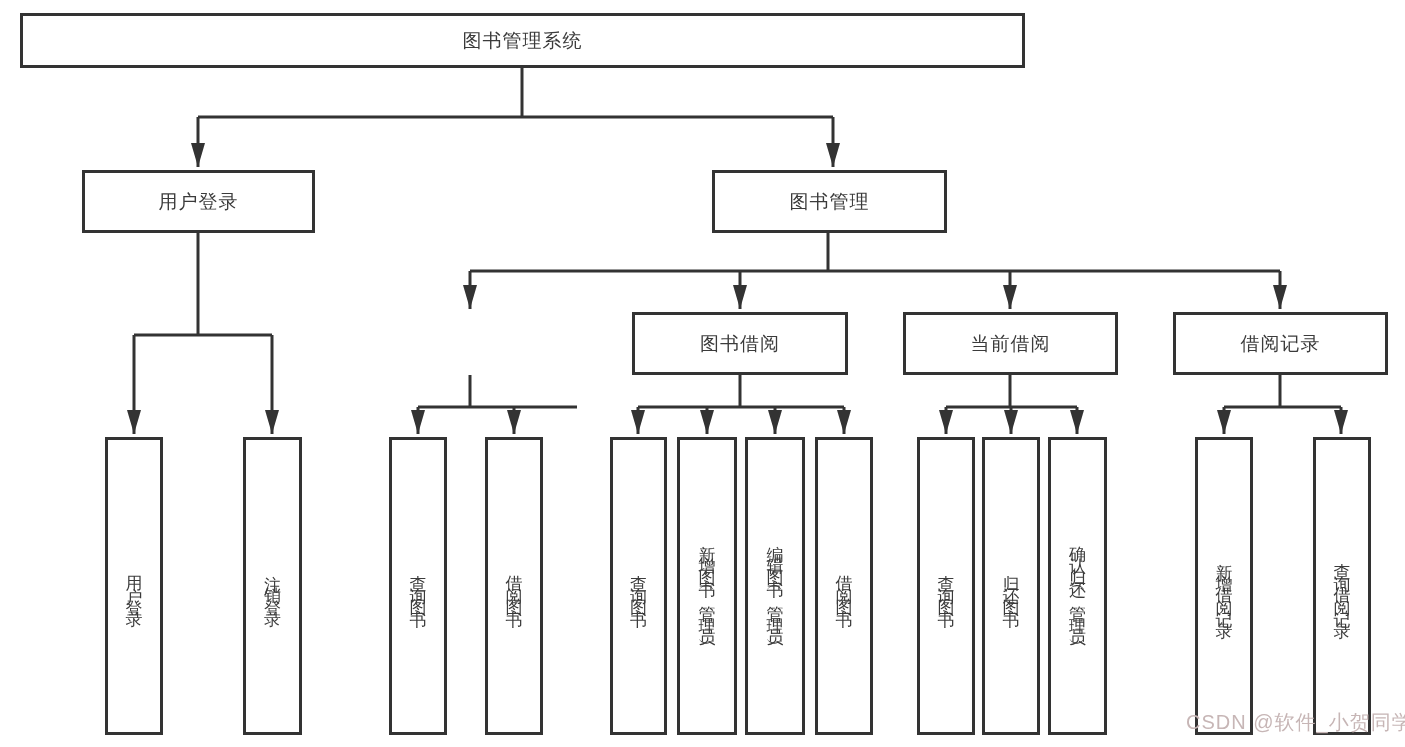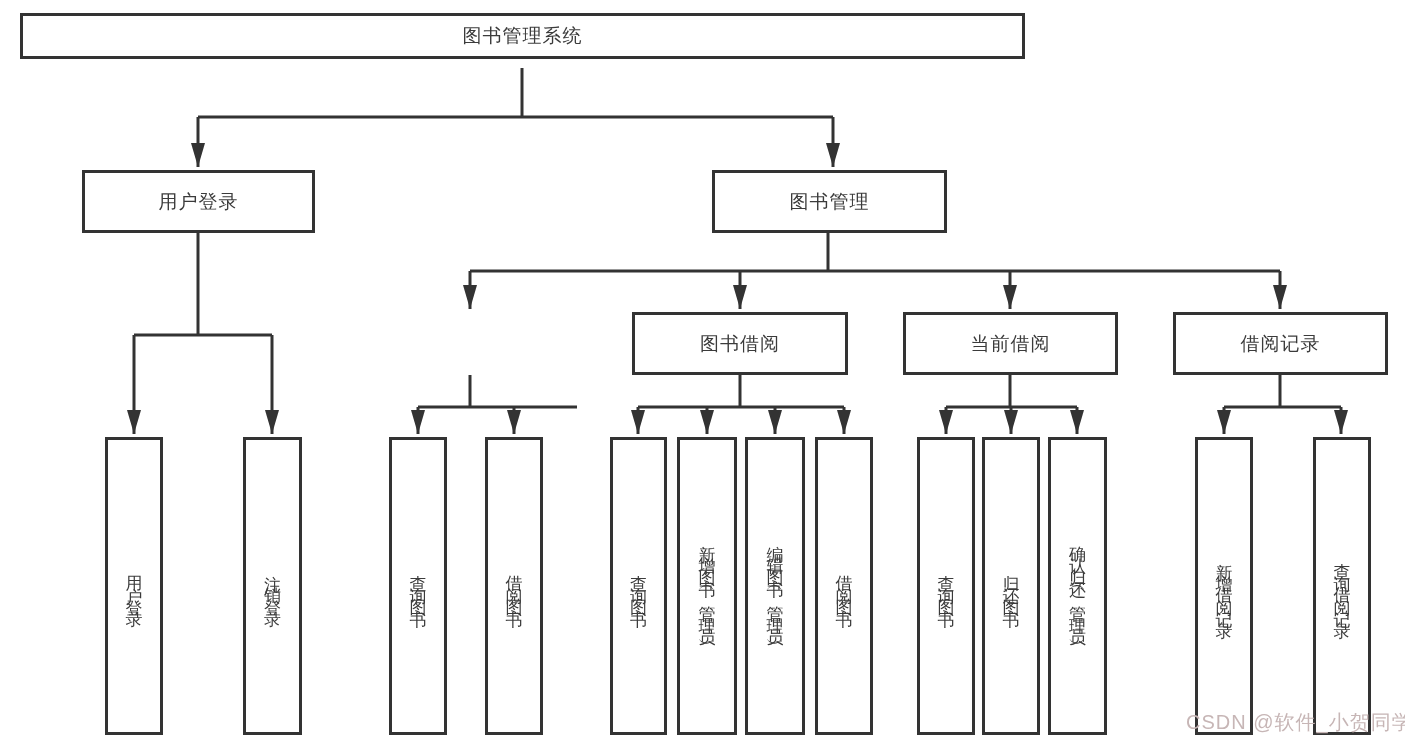--- a/index.html
+++ b/index.html
@@ -92,21 +92,21 @@
     <path class="cline" d="M707,407 V434" marker-end="url(#arrow)"></path>
     <path class="cline" d="M775,407 V434" marker-end="url(#arrow)"></path>
     <path class="cline" d="M844,407 V434" marker-end="url(#arrow)"></path>
     <path class="cline" d="M946,407 V434" marker-end="url(#arrow)"></path>
     <path class="cline" d="M1011,407 V434" marker-end="url(#arrow)"></path>
     <path class="cline" d="M1077,407 V434" marker-end="url(#arrow)"></path>
     <path class="cline" d="M1224,407 V434" marker-end="url(#arrow)"></path>
     <path class="cline" d="M1341,407 V434" marker-end="url(#arrow)"></path>
   </svg>
 
-  <div class="node" style="left:20px;top:13px;width:1005px;height:46px;">图书管理系统</div>
+  <div class="node" style="left:20px;top:13px;width:1005px;height:55px;">图书管理系统</div>
 
   <div class="node" style="left:82px;top:170px;width:233px;height:63px;">用户登录</div>
   <div class="node" style="left:712px;top:170px;width:235px;height:63px;font-family:Liberation Serif, serif;">图书管理</div>
 
   <div class="node" style="left:632px;top:312px;width:216px;height:63px;text-align:right;">图书借阅</div>
   <div class="node" style="left:903px;top:312px;width:215px;height:63px;">当前借阅</div>
   <div class="node" style="left:1173px;top:312px;width:215px;height:63px;">借阅记录</div>
 
   <div class="node leaf" style="left:105px;top:437px;width:58px;height:298px;">用户登录</div>
   <div class="node leaf" style="left:243px;top:437px;width:59px;height:298px;">注销登录</div>

